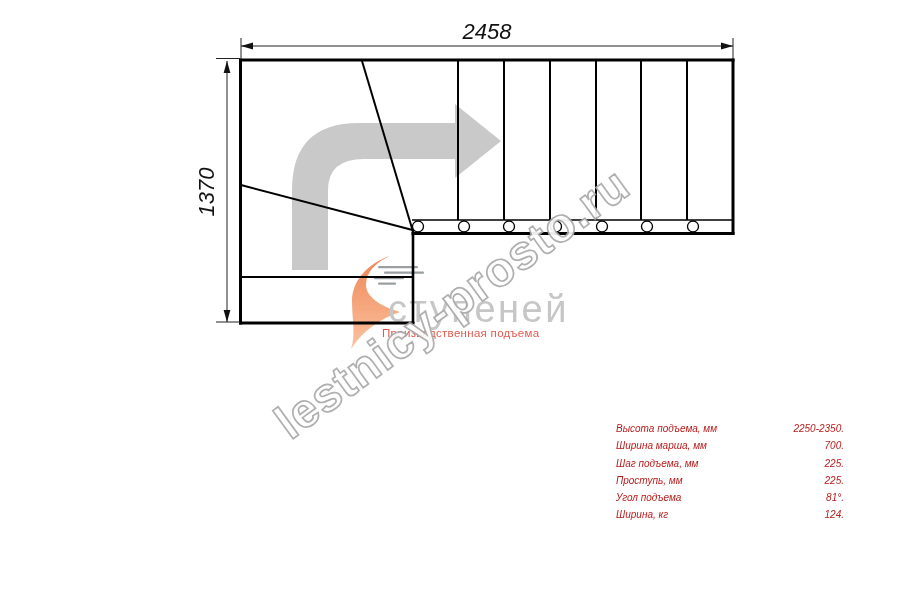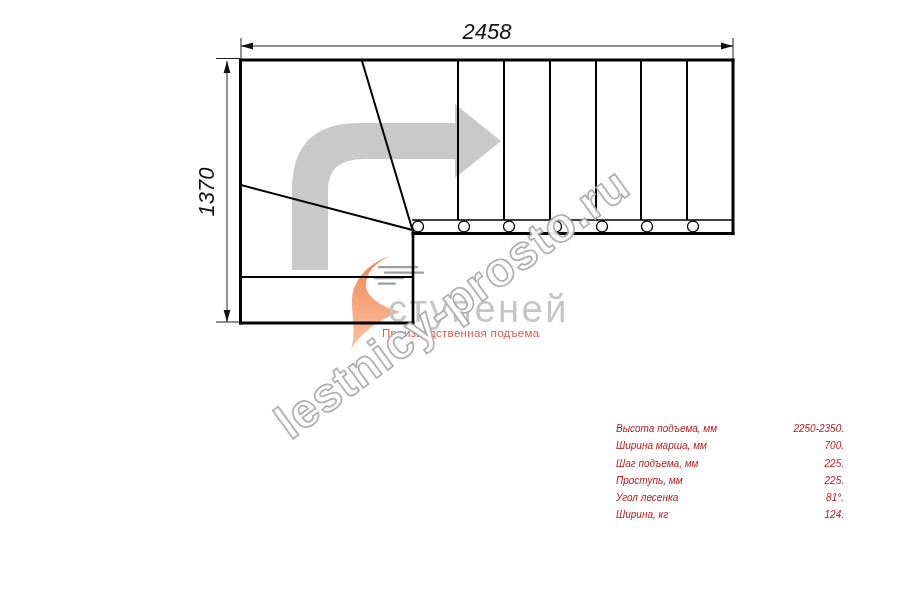--- a/index.html
+++ b/index.html
@@ -150,21 +150,21 @@
     </div>
     <div class="spec-row">
       <span class="spec-label">Шаг подъема, мм</span>
       <span class="spec-value">225.</span>
     </div>
     <div class="spec-row">
       <span class="spec-label">Проступь, мм</span>
       <span class="spec-value">225.</span>
     </div>
     <div class="spec-row">
-      <span class="spec-label">Угол лесенка</span>
+      <span class="spec-label">Угол подъема</span>
       <span class="spec-value">81°.</span>
     </div>
     <div class="spec-row">
       <span class="spec-label">Ширина, кг</span>
       <span class="spec-value">124.</span>
     </div>
   </div>
 
 </div>
 

